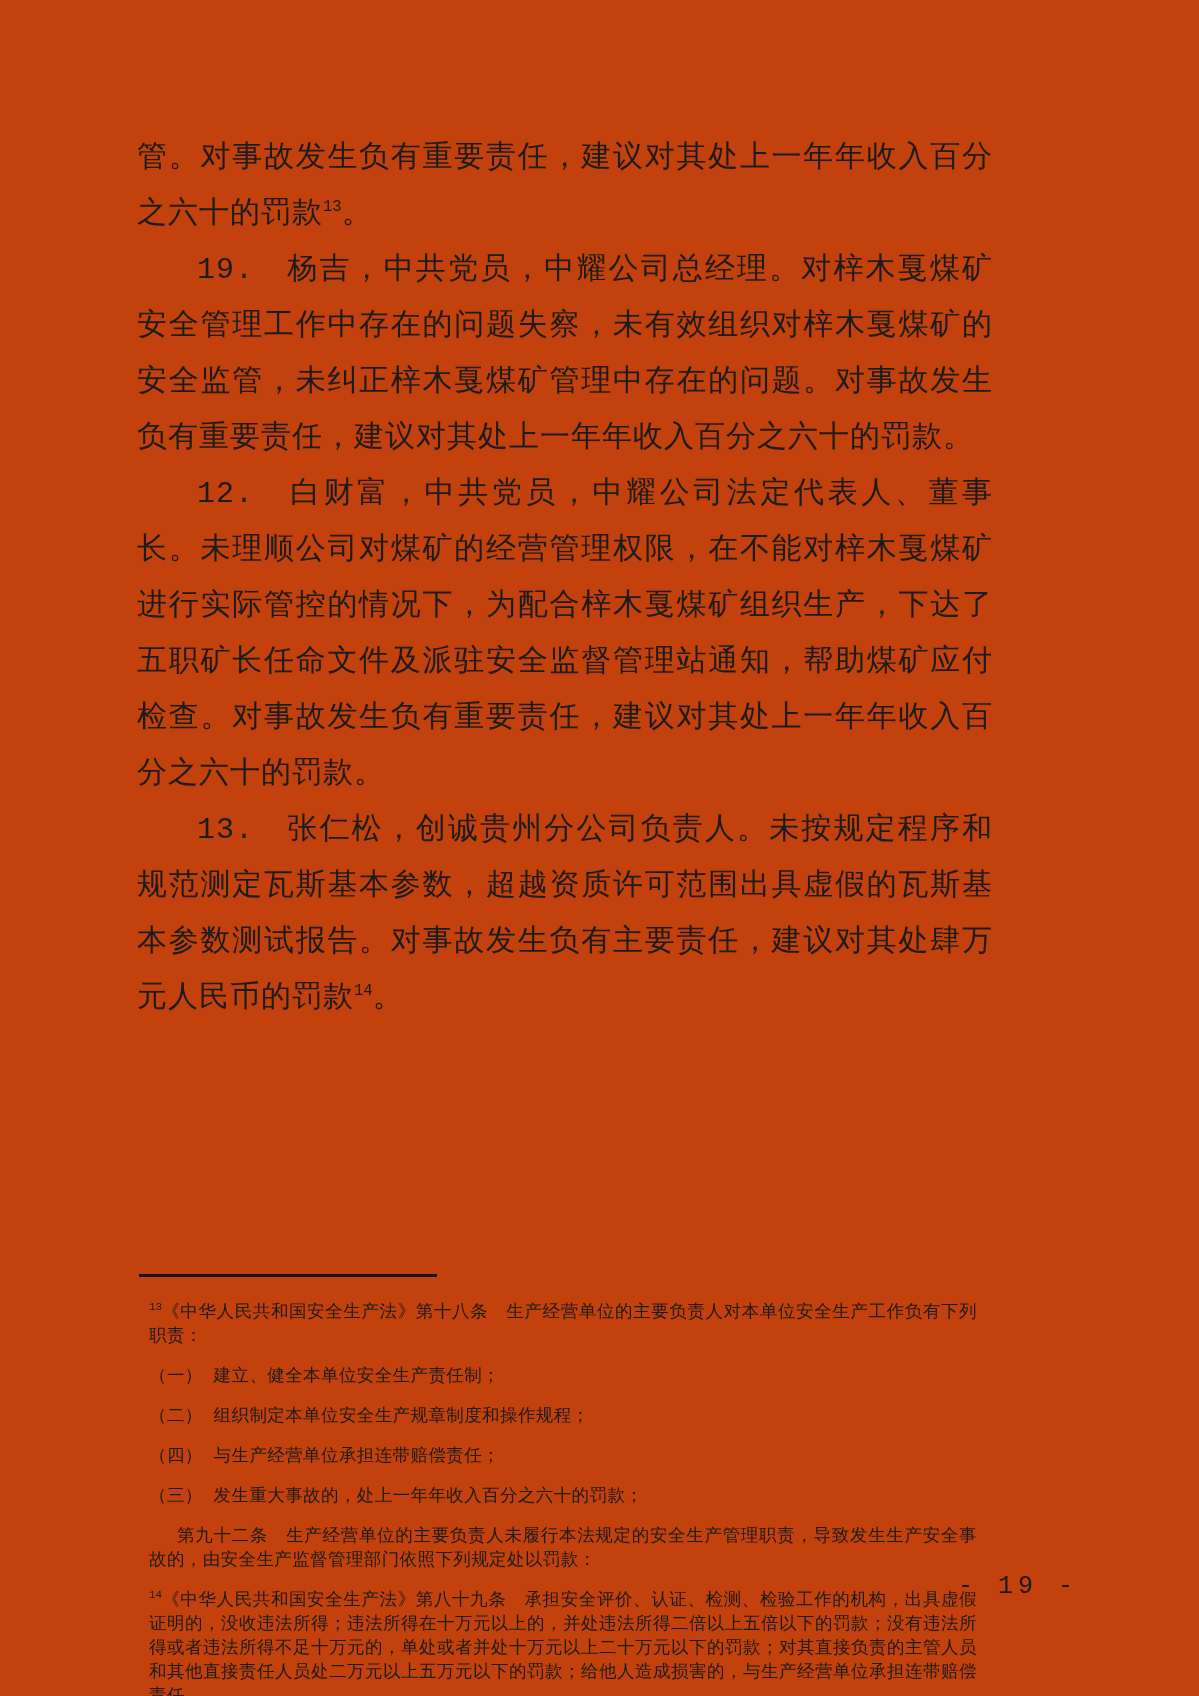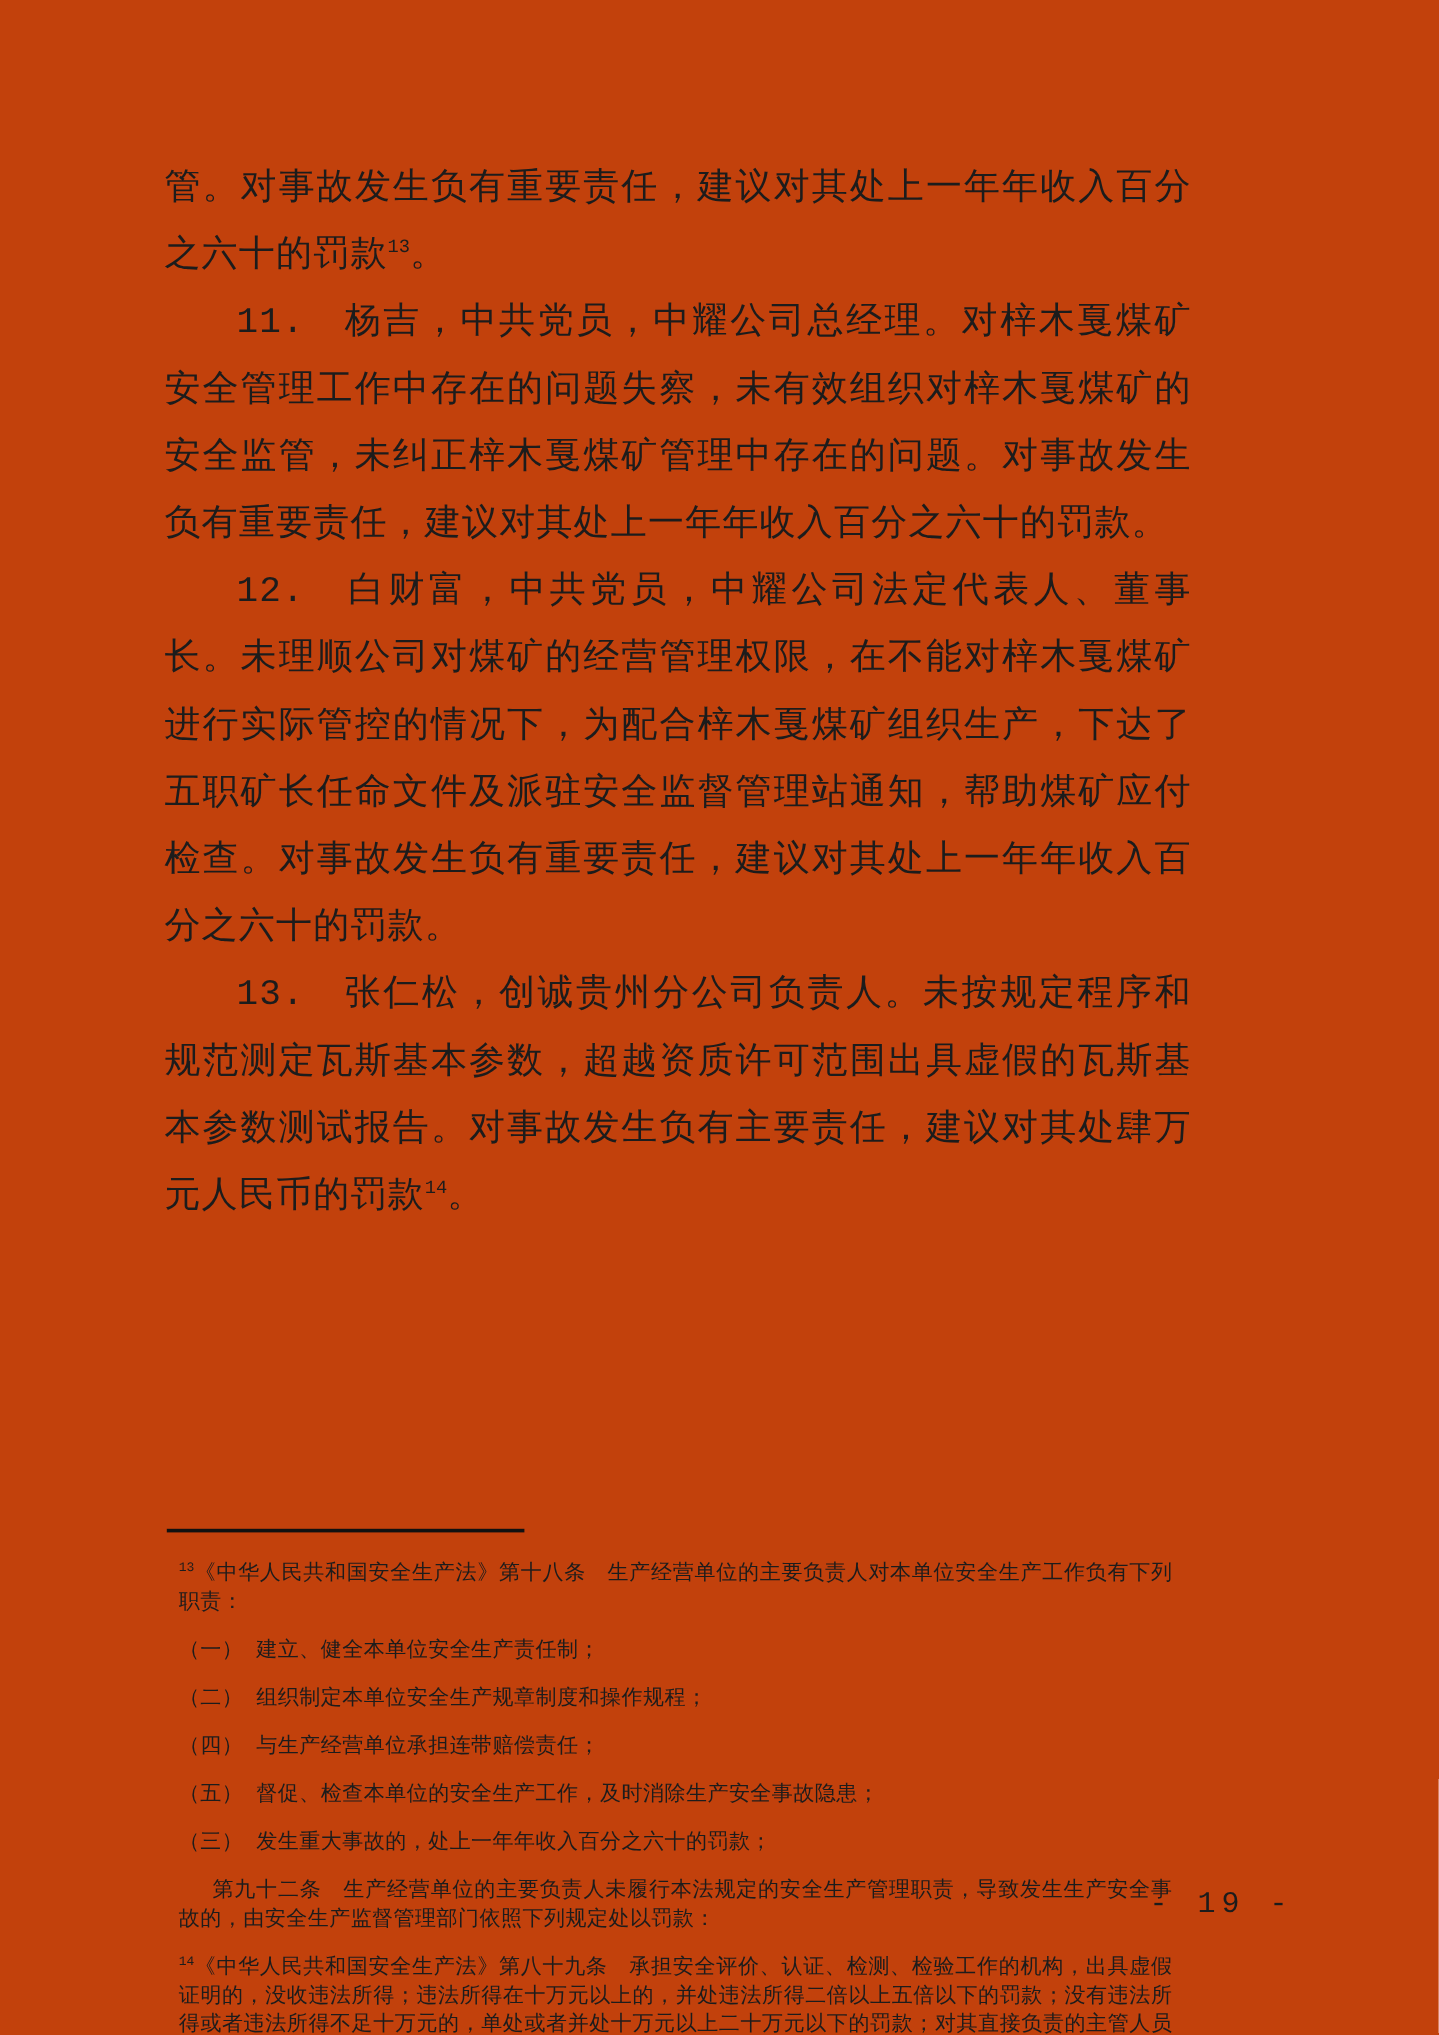--- a/index.html
+++ b/index.html
@@ -77,36 +77,35 @@
 </style>
 </head>
 <body>
 
 <div class="page">
 
   <main class="body-text">
     <p class="para"><span>管。对事故发生负有重要责任，建议对其处上一年年收入百分之六十的罚款</span><sup class="fnref">13</sup><span>。</span></p>
 
 
-    <p class="para indent"><span>11.　杨吉，中共党员，中耀公司总经理。对梓木戛煤矿安全管理工作中存在的问题失察，未有效组织对梓木戛煤矿的安全监管，未纠正梓木戛煤矿管理中存在的问题。对事故发生负有重要责任，建议对其处上一年年收入百分之六十的罚款。</span></p>
+    <p class="para indent"><span>19.　杨吉，中共党员，中耀公司总经理。对梓木戛煤矿安全管理工作中存在的问题失察，未有效组织对梓木戛煤矿的安全监管，未纠正梓木戛煤矿管理中存在的问题。对事故发生负有重要责任，建议对其处上一年年收入百分之六十的罚款。</span></p>
 
     <p class="para indent"><span>12.　白财富，中共党员，中耀公司法定代表人、董事长。未理顺公司对煤矿的经营管理权限，在不能对梓木戛煤矿进行实际管控的情况下，为配合梓木戛煤矿组织生产，下达了五职矿长任命文件及派驻安全监督管理站通知，帮助煤矿应付检查。对事故发生负有重要责任，建议对其处上一年年收入百分之六十的罚款。</span></p>
 
     <p class="para indent"><span>13.　张仁松，创诚贵州分公司负责人。未按规定程序和规范测定瓦斯基本参数，超越资质许可范围出具虚假的瓦斯基本参数测试报告。对事故发生负有主要责任，建议对其处肆万元人民币的罚款</span><sup class="fnref">14</sup><span>。</span></p>
   </main>
 
   <div class="fn-sep"></div>
 
   <section class="footnotes">
     <div class="fn-para"><sup class="fnmark">13</sup><span>《中华人民共和国安全生产法》第十八条　生产经营单位的主要负责人对本单位安全生产工作负有下列职责：</span></div>
 
     <div class="fn-para">（一） 建立、健全本单位安全生产责任制；</div>
     <div class="fn-para">（二） 组织制定本单位安全生产规章制度和操作规程；</div>
     <div class="fn-para">（四） 与生产经营单位承担连带赔偿责任；</div>
-    <div class="fn-para">（五） 督促、检查本单位的安全生产工作，及时消除生产安全事故隐患；</div>
 
     <div class="fn-para">（三） 发生重大事故的，处上一年年收入百分之六十的罚款；</div>
     <div class="fn-para fn-indent">第九十二条　生产经营单位的主要负责人未履行本法规定的安全生产管理职责，导致发生生产安全事故的，由安全生产监督管理部门依照下列规定处以罚款：</div>
 
     <div class="fn-para"><sup class="fnmark">14</sup><span>《中华人民共和国安全生产法》第八十九条　承担安全评价、认证、检测、检验工作的机构，出具虚假证明的，没收违法所得；违法所得在十万元以上的，并处违法所得二倍以上五倍以下的罚款；没有违法所得或者违法所得不足十万元的，单处或者并处十万元以上二十万元以下的罚款；对其直接负责的主管人员和其他直接责任人员处二万元以上五万元以下的罚款；给他人造成损害的，与生产经营单位承担连带赔偿责任……</span></div>
   </section>
 
   <div class="page-number">- 19 -</div>
 
 </div>

